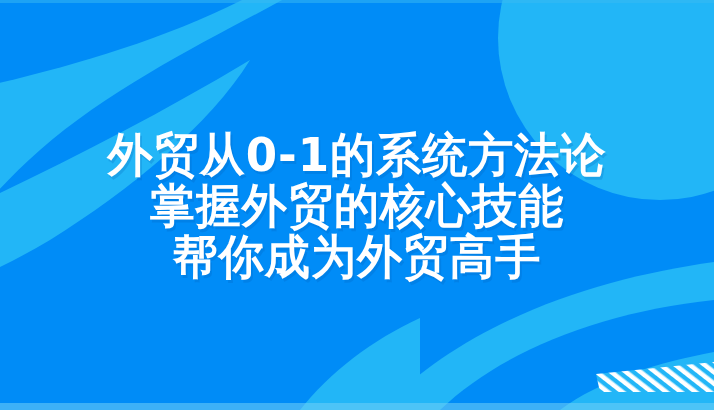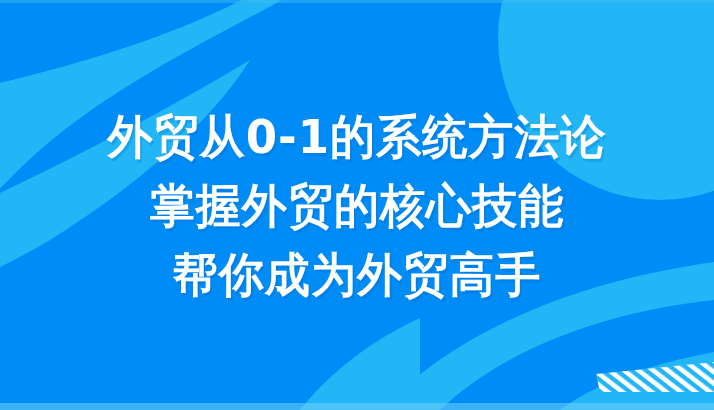--- a/index.html
+++ b/index.html
@@ -27,21 +27,21 @@
   .text-stack {
     position: absolute;
     left: 0;
     top: 0;
     width: 714px;
     height: 410px;
     display: flex;
     flex-direction: column;
     align-items: center;
     justify-content: center;
-    gap: 22px;
+    gap: 4px;
     z-index: 5;
   }
   .headline {
     color: #ffffff;
     font-family: "DejaVu Sans", "Liberation Sans", sans-serif;
     font-weight: 700;
     font-size: 47px;
     line-height: 1.0;
     letter-spacing: 1px;
     white-space: nowrap;

